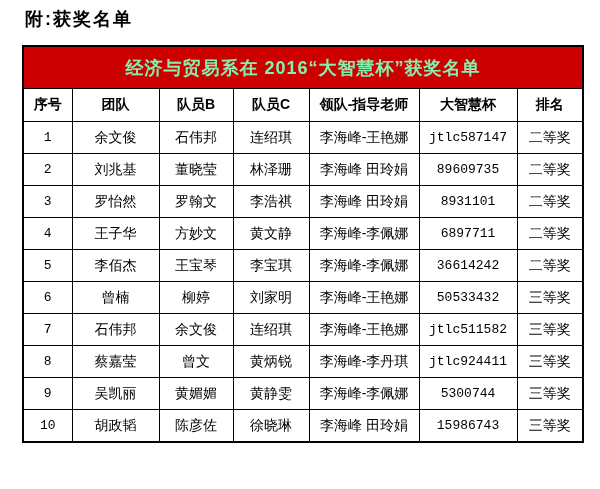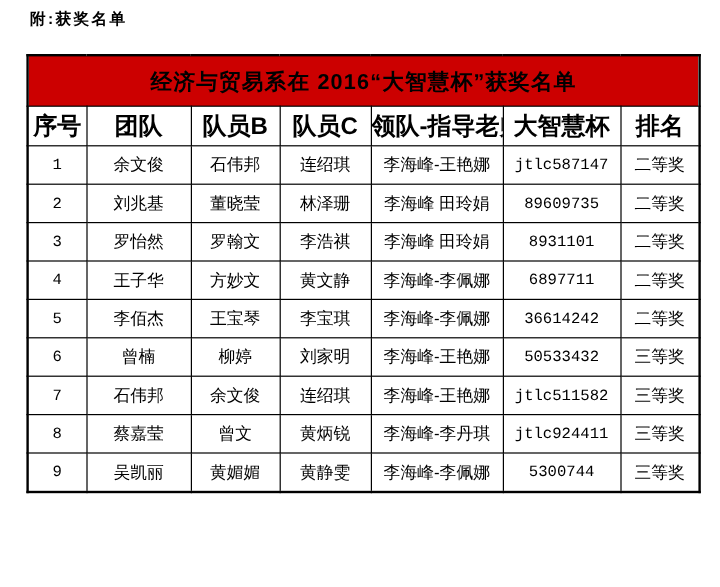--- a/index.html
+++ b/index.html
@@ -12,21 +12,21 @@
     width: 600px;
     height: 489px;
     background: #ffffff;
     font-family: "Liberation Sans", sans-serif;
     overflow: hidden;
   }
   .doc-title {
     position: absolute;
     left: 25px;
     top: 7px;
-    font-size: 13px;
+    font-size: 18px;
     font-weight: bold;
     color: #000000;
     letter-spacing: 2px;
     white-space: nowrap;
   }
   table.award-table {
     position: absolute;
     left: 22px;
     top: 45px;
     width: 560px;
@@ -38,28 +38,28 @@
     border: 1px solid #000000;
     text-align: center;
     vertical-align: middle;
     padding: 0;
     overflow: hidden;
     white-space: nowrap;
   }
   .banner-cell {
     height: 41px;
     background: #cc0000;
-    color: #000000;
+    color: #86efac;
     font-size: 18px;
     font-weight: bold;
     letter-spacing: 1px;
   }
   tr.cols-row th {
     height: 32px;
-    font-size: 20px;
+    font-size: 14px;
     font-weight: bold;
     color: #000000;
   }
   .award-table td {
     height: 31px;
     font-size: 14px;
     color: #000000;
   }
   td.cn {
     font-weight: normal;
@@ -177,16 +177,25 @@
         </tr>
         <tr>
           <td class="num">9</td>
           <td class="cn">吴凯丽</td>
           <td class="cn">黄媚媚</td>
           <td class="cn">黄静雯</td>
           <td class="cn">李海峰-李佩娜</td>
           <td class="num">5300744</td>
           <td class="cn">三等奖</td>
         </tr>
+        <tr>
+          <td class="num">10</td>
+          <td class="cn">胡政韬</td>
+          <td class="cn">陈彦佐</td>
+          <td class="cn">徐晓琳</td>
+          <td class="cn">李海峰 田玲娟</td>
+          <td class="num">15986743</td>
+          <td class="cn">三等奖</td>
+        </tr>
       </tbody>
   </table>
 
 </div>
 
 </body></html>

